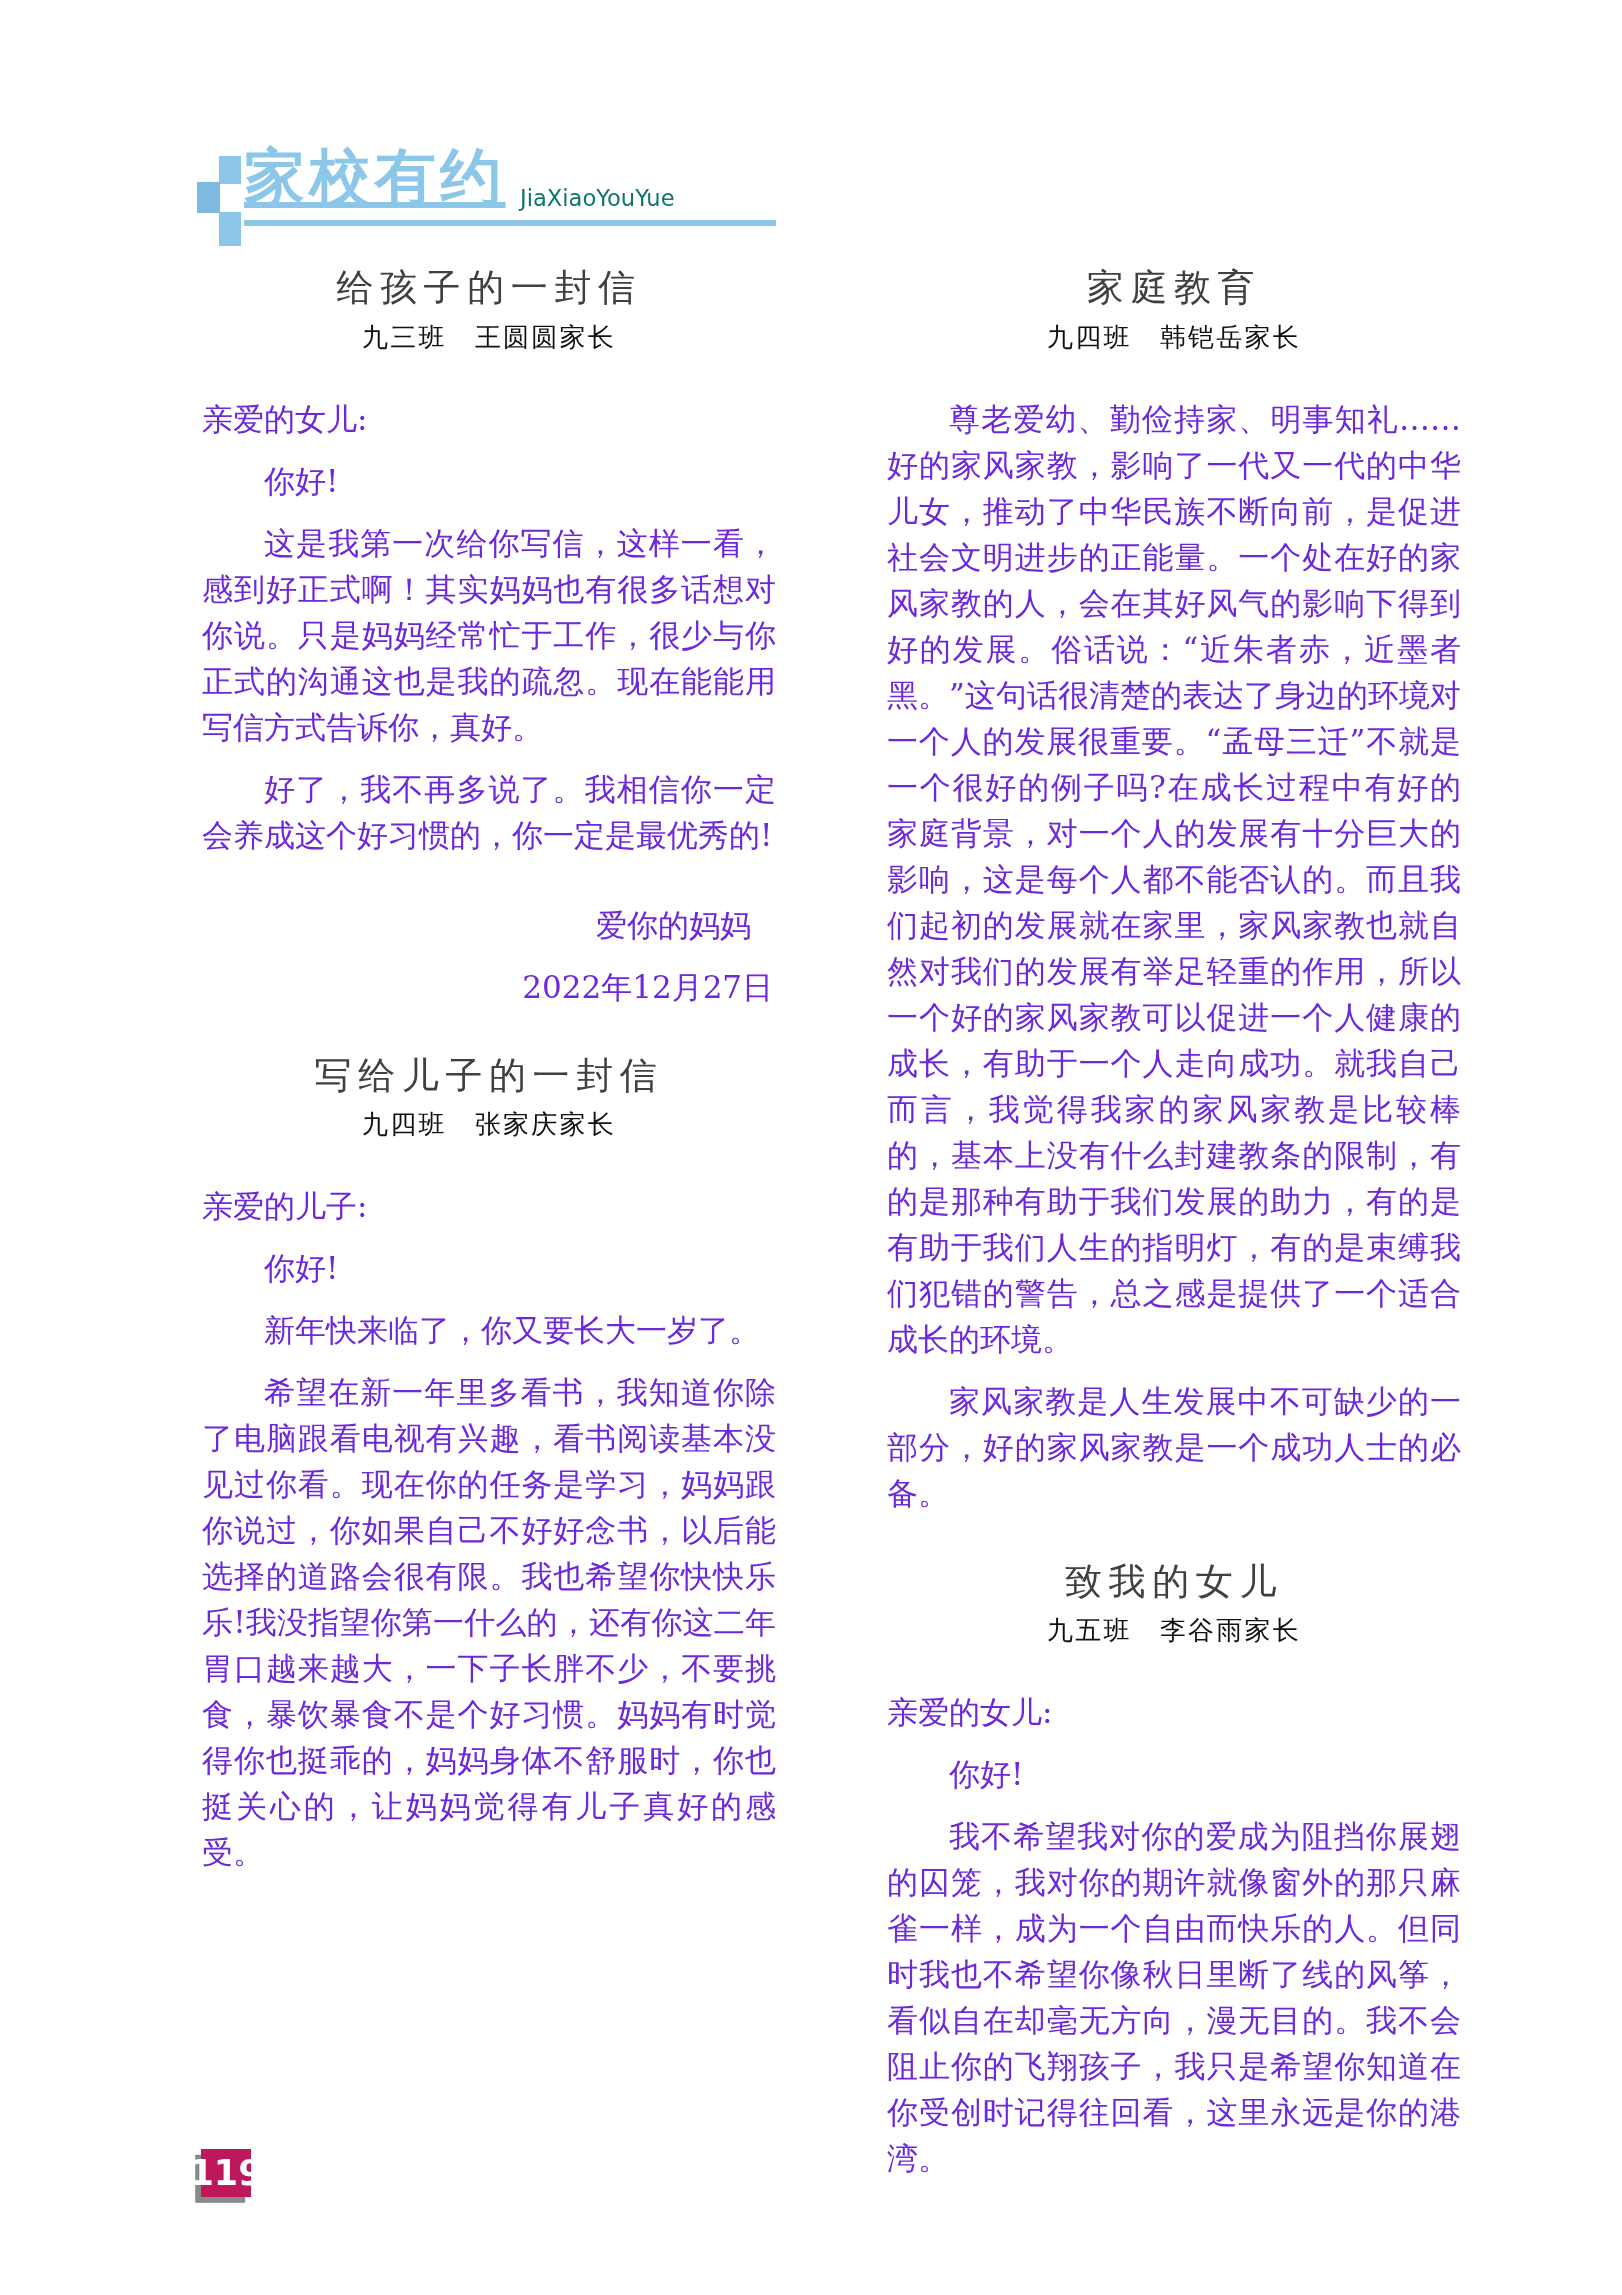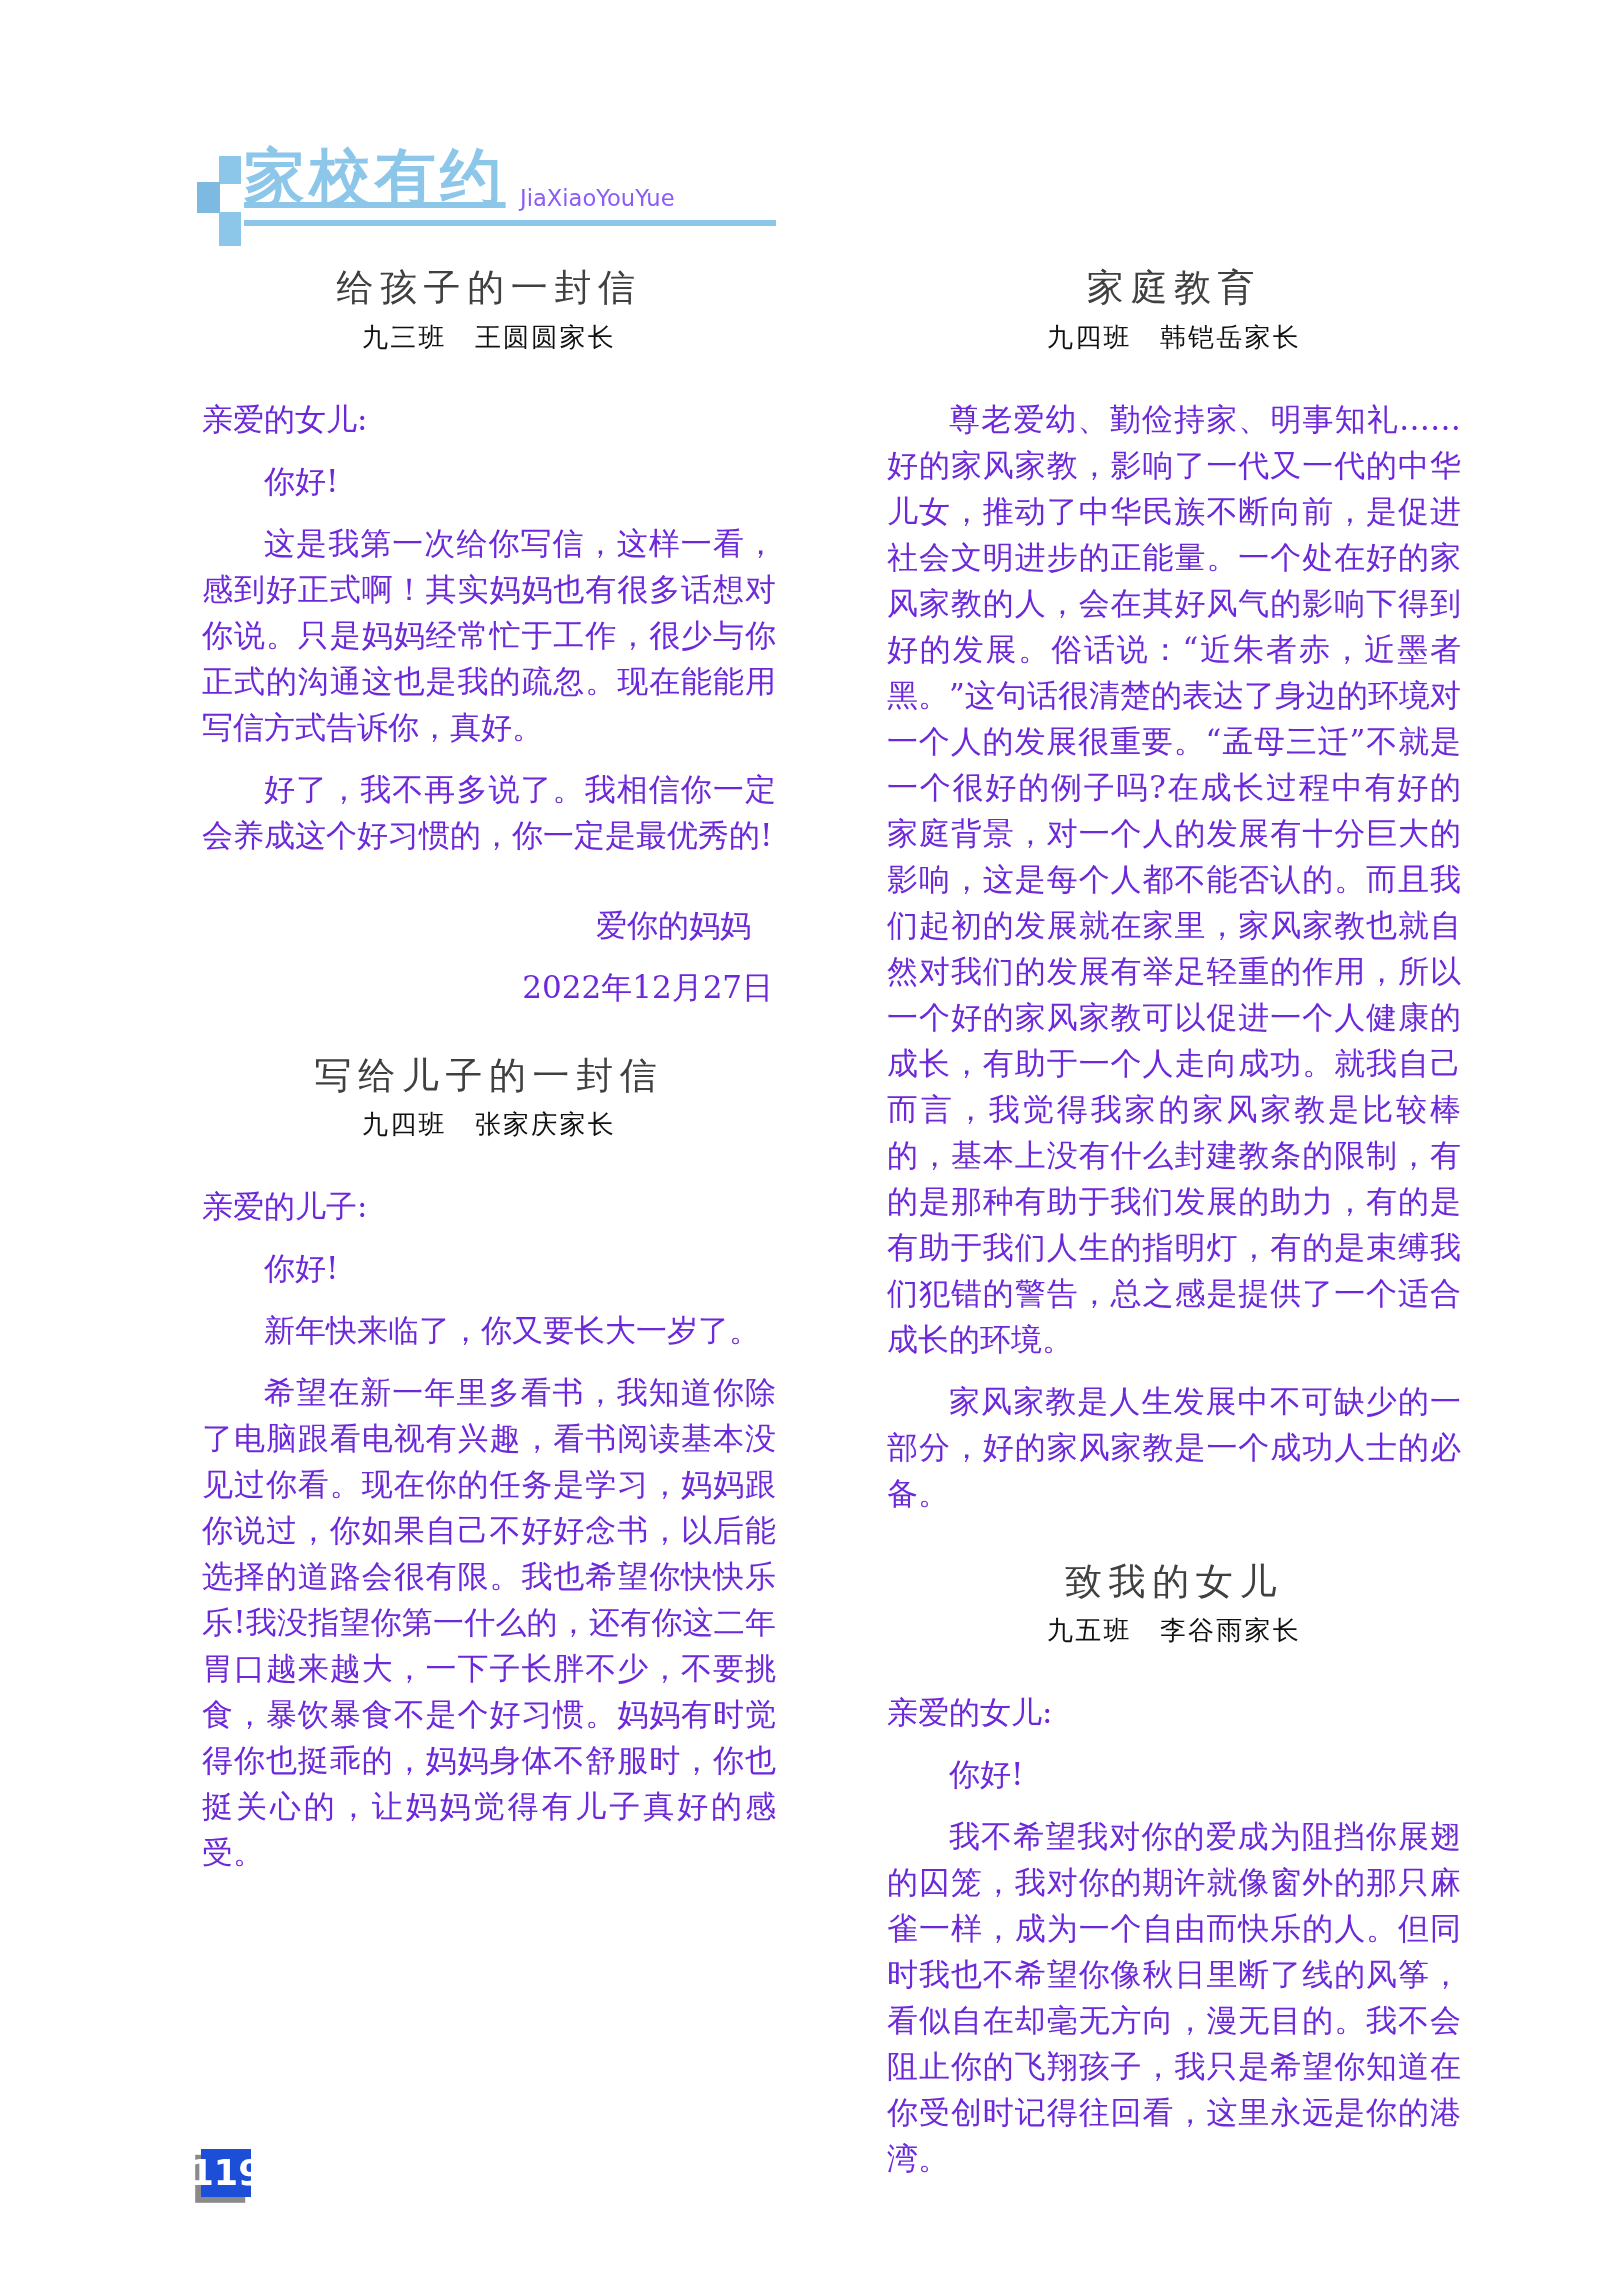--- a/index.html
+++ b/index.html
@@ -21,21 +21,21 @@
   .sq3{left:16px;top:56px;width:22px;height:34px;background:#8cc7ea;}
   .logo-cn{
     position:absolute;left:244px;top:146px;
     font-family:"DejaVu Sans","Liberation Sans",sans-serif;
     font-size:61px;font-weight:700;letter-spacing:4.4px;
     color:#8cc7ea;line-height:1;text-decoration:underline;
   }
   .logo-py{
     position:absolute;left:520px;top:187px;
     font-family:"DejaVu Sans","Liberation Sans",sans-serif;
-    font-size:22.6px;font-weight:400;color:#8b5cf6;line-height:1;
+    font-size:22.6px;font-weight:400;color:#0f766e;line-height:1;
   }
   .logo-rule{position:absolute;left:244px;top:220px;width:532px;height:5.8px;background:#8cc7ea;}
 
   
   .col{position:absolute;top:267px;width:606px;}
   .col-left{left:186px;}
   .col-right{left:871px;}
   article + article{margin-top:45px;}
 
   h2.art-title{
@@ -54,21 +54,21 @@
   p.salutation{text-indent:0;}
   p.greeting{text-indent:2em;}
   p.body-p{text-indent:2em;}
   p.signoff{text-align:right;padding-right:25px;margin-top:44px;}
   p.sign-date{text-align:right;padding-right:2.9px;}
 
   
   .page-badge{
     position:absolute;left:201px;top:2149px;
     width:50px;height:48px;
-    background:#1d4ed8;
+    background:#be185d;
     box-shadow:-5.8px 5.8px 0 0 #8a8a8a;
     color:#ffffff;
     font-family:"DejaVu Sans","Liberation Sans",sans-serif;
     font-size:35px;font-weight:700;
     display:flex;align-items:center;justify-content:center;
     line-height:1;
   }
 </style>
 </head>
 <body>

